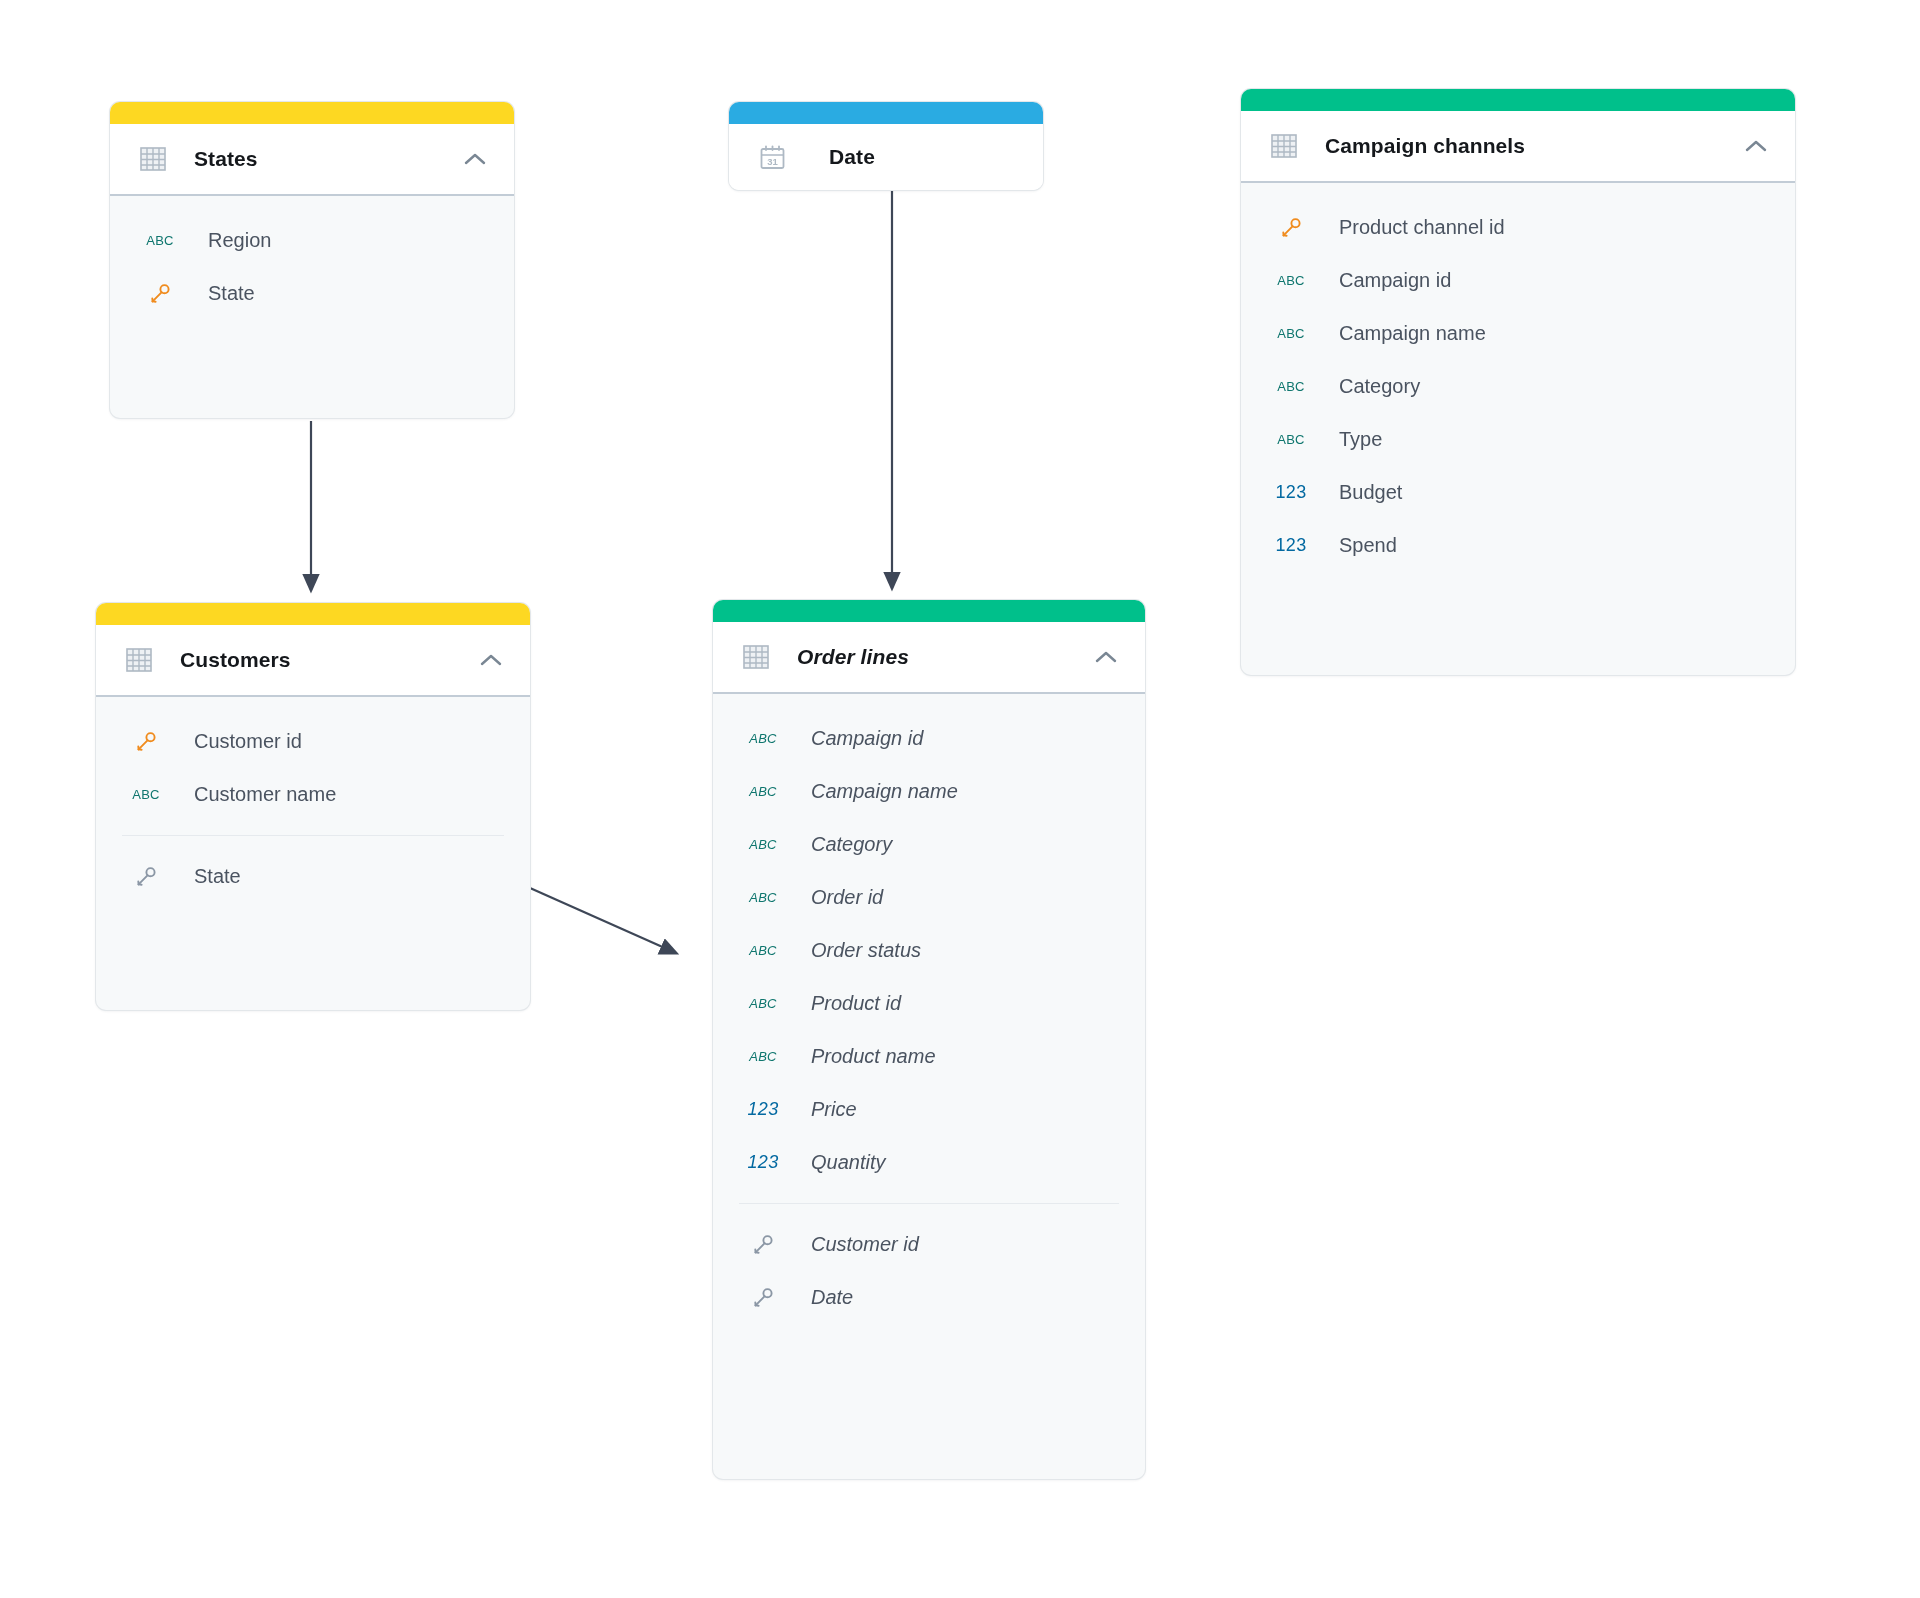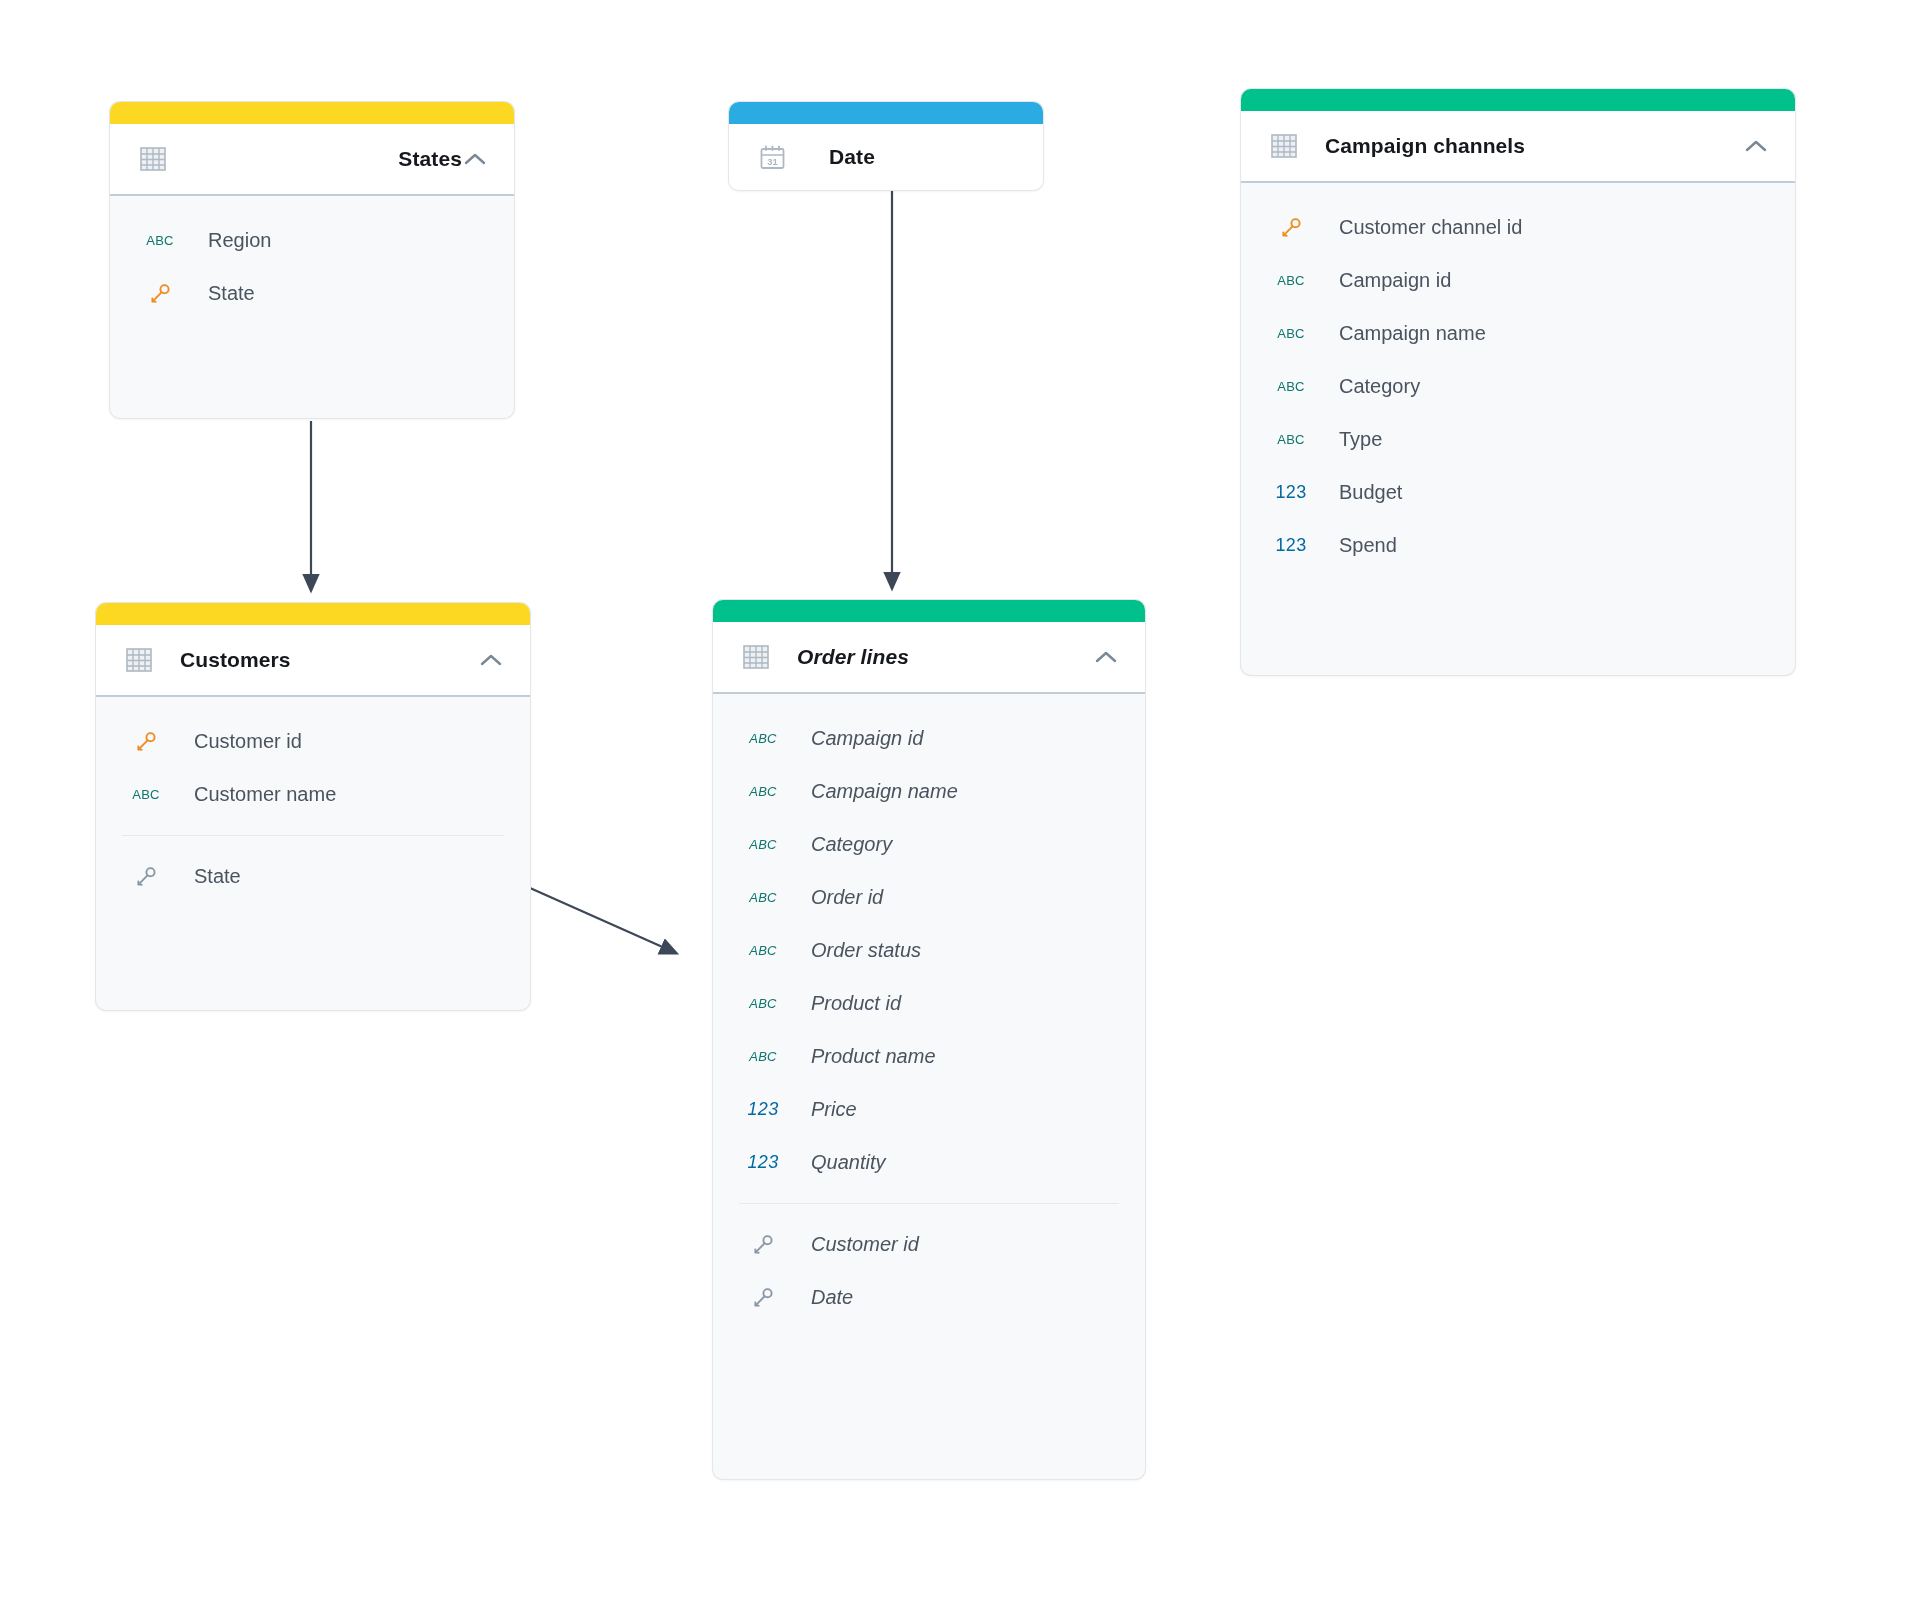--- a/index.html
+++ b/index.html
@@ -150,21 +150,21 @@
 
     <g>
       <line x1="892" y1="190" x2="892" y2="588" stroke="#3E4757" stroke-width="2.2" marker-end="url(#arrowhead)"></line>
     </g>
 
     <g>
       <line x1="530" y1="888" x2="676" y2="953" stroke="#3E4757" stroke-width="2.2" marker-end="url(#arrowhead)"></line>
     </g>
   </svg>
 
-  <div class="card" id="card-states" style="left:110px; top:102px; width:404px; height:316px;text-align:right;">
+  <div class="card" id="card-states" style="left:110px; top:102px; width:404px; height:316px;">
     <div class="accent-bar" style="background:#FDD822;"></div>
     <div class="card-header">
       <span class="header-icon">
         <svg width="26" height="24" viewBox="0 0 26 24">
           <rect x="1" y="1" width="24" height="22" fill="#eef1f4" stroke="#aeb9c4" stroke-width="1.6"></rect>
           <line x1="1" y1="7" x2="25" y2="7" stroke="#aeb9c4" stroke-width="1.4"></line>
           <line x1="1" y1="12.5" x2="25" y2="12.5" stroke="#aeb9c4" stroke-width="1.4"></line>
           <line x1="1" y1="18" x2="25" y2="18" stroke="#aeb9c4" stroke-width="1.4"></line>
           <line x1="7" y1="1" x2="7" y2="23" stroke="#aeb9c4" stroke-width="1.4"></line>
           <line x1="13" y1="1" x2="13" y2="23" stroke="#aeb9c4" stroke-width="1.4"></line>
@@ -240,21 +240,21 @@
     <div class="field-list">
       <div class="field-row">
         <span class="field-icon">
           <svg width="24" height="24" viewBox="0 0 24 24">
             <circle cx="16.5" cy="7.2" r="4.1" fill="none" stroke="#f08c1e" stroke-width="1.9"></circle>
             <line x1="13.5" y1="10.3" x2="4.6" y2="19.4" stroke="#f08c1e" stroke-width="1.9" stroke-linecap="round"></line>
             <line x1="4.6" y1="19.4" x2="7.6" y2="19.7" stroke="#f08c1e" stroke-width="1.9" stroke-linecap="round"></line>
             <line x1="4.6" y1="19.4" x2="4.3" y2="16.4" stroke="#f08c1e" stroke-width="1.9" stroke-linecap="round"></line>
           </svg>
         </span>
-        <span class="field-label">Customer channel id</span>
+        <span class="field-label">Product channel id</span>
       </div>
       <div class="field-row">
         <span class="field-icon">
             <span class="type-abc">ABC</span>
           </span>
         <span class="field-label">Campaign id</span>
       </div>
       <div class="field-row">
         <span class="field-icon">
             <span class="type-abc">ABC</span>

